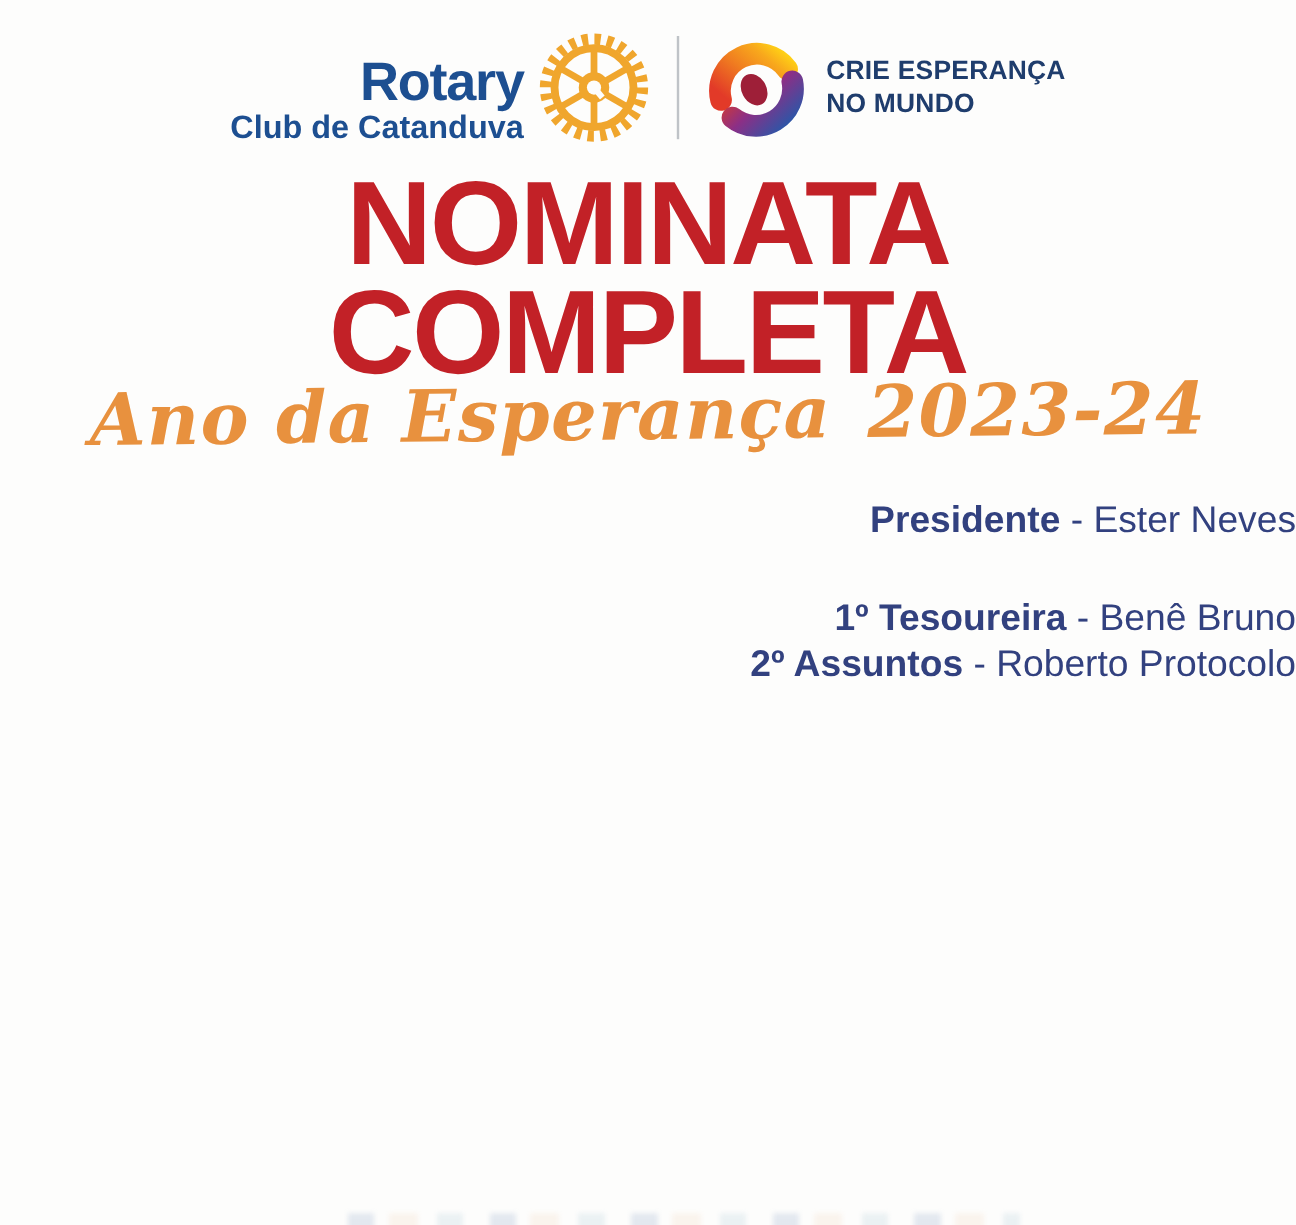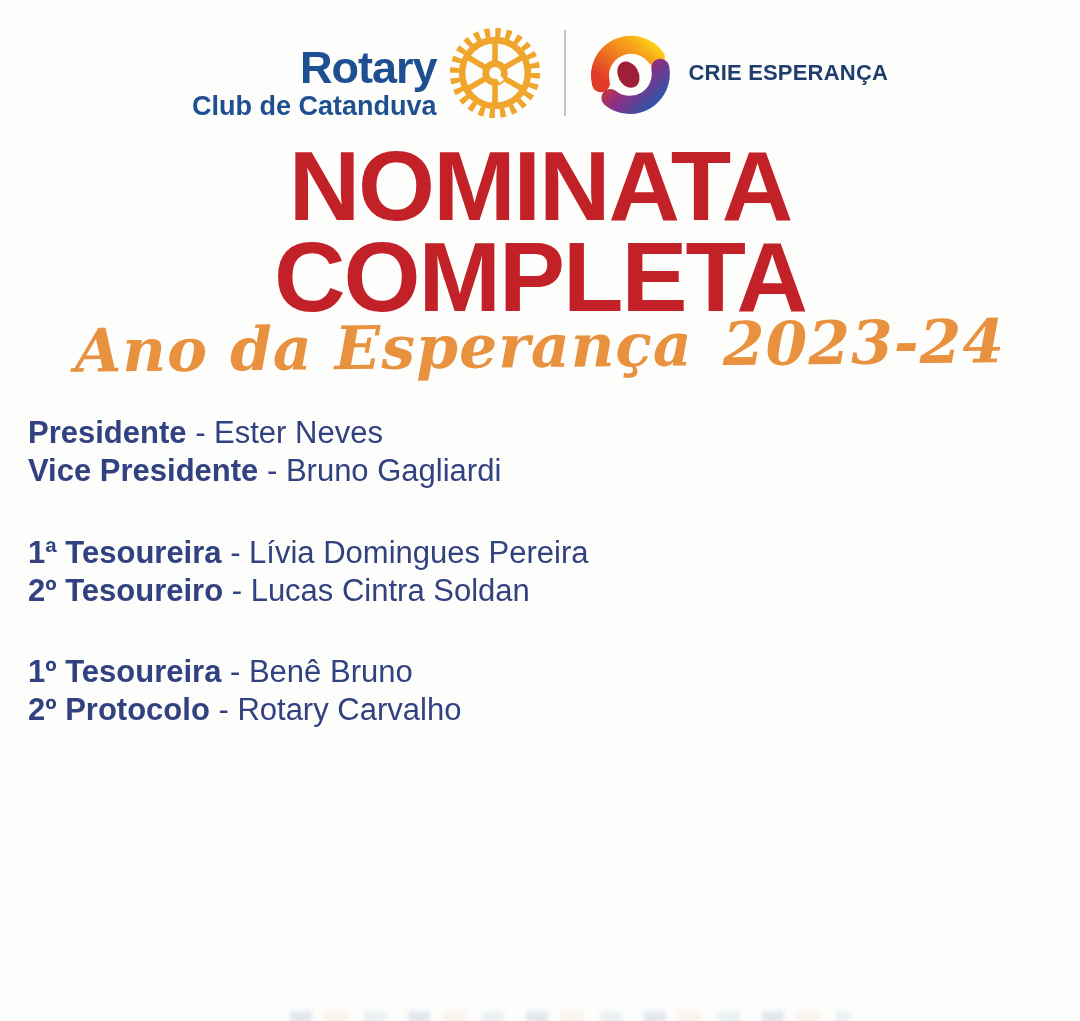--- a/index.html
+++ b/index.html
@@ -51,21 +51,21 @@
   .script-line{
     position:relative;z-index:2;
     margin-top:-12px;text-align:center;
     color:var(--script_orange,#e8913e);
     font-family:"DejaVu Serif",serif;font-style:italic;font-weight:bold;
     font-size:60px;line-height:1.2;letter-spacing:1px;
     transform:rotate(-0.6deg);
   }
   .script-line .year{margin-left:30px;}
   
-  .roster{margin-top:32px;text-align:left;color:var(--roster_navy,#32417f);margin-left:28px;}
+  .roster{margin-top:32px;text-align:right;color:var(--roster_navy,#32417f);margin-left:28px;}
   .group{margin:0 0 44px;}
   .line{margin:0;font-size:31px;line-height:1.22;}
   .role{font-weight:bold;}
   .rest{font-weight:normal;}
   
   .cutoff{
     position:absolute;left:290px;bottom:-4px;width:560px;height:14px;
     background:repeating-linear-gradient(90deg,
       rgba(110,140,185,0.18) 0 22px, rgba(255,255,255,0) 22px 34px,
       rgba(235,190,150,0.14) 34px 58px, rgba(255,255,255,0) 58px 74px,
@@ -119,50 +119,46 @@
           </linearGradient>
         </defs>
         <path d="M 15 62 A 36 36 0 0 1 79 32" fill="none" stroke="url(#gTop)" stroke-width="21" stroke-linecap="round"></path>
         <path d="M 84 44 A 36 36 0 0 1 26 79" fill="none" stroke="url(#gBot)" stroke-width="21" stroke-linecap="round"></path>
         <ellipse cx="47" cy="52" rx="12" ry="16" fill="#9e1f38" transform="rotate(-28 47 52)"></ellipse>
       </svg>
     </div>
 
     <div class="theme-text">
       <div>CRIE ESPERANÇA</div>
+      <div>NO MUNDO</div>
     </div>
   </header>
 
   <h1 class="title">
     <span>NOMINATA</span>
     <span>COMPLETA</span>
   </h1>
 
   <div class="script-line">
     <span>Ano da Esperança</span><span class="year">2023-24</span>
   </div>
 
   <main class="roster">
 
     <section class="group">
       <p class="line"><span class="role">Presidente</span><span class="rest"> - Ester Neves</span></p>
-      <p class="line"><span class="role">Vice Presidente</span><span class="rest"> - Bruno Gagliardi</span></p>
     </section>
 
 
     <section class="group">
     </section>
 
-    <section class="group">
-      <p class="line"><span class="role">1ª Tesoureira</span><span class="rest"> - Lívia Domingues Pereira</span></p>
-      <p class="line"><span class="role">2º Tesoureiro</span><span class="rest"> - Lucas Cintra Soldan</span></p>
-    </section>
 
     <section class="group">
       <p class="line"><span class="role">1º Tesoureira</span><span class="rest"> - Benê Bruno</span></p>
-      <p class="line"><span class="role">2º Protocolo</span><span class="rest"> - Rotary Carvalho</span></p>
+      <p class="line"><span class="role">2º Assuntos</span><span class="rest"> - Roberto Protocolo</span></p>
     </section>
 
   </main>
 
   <div class="cutoff"></div>
 
 </div>
 
 </body></html>

